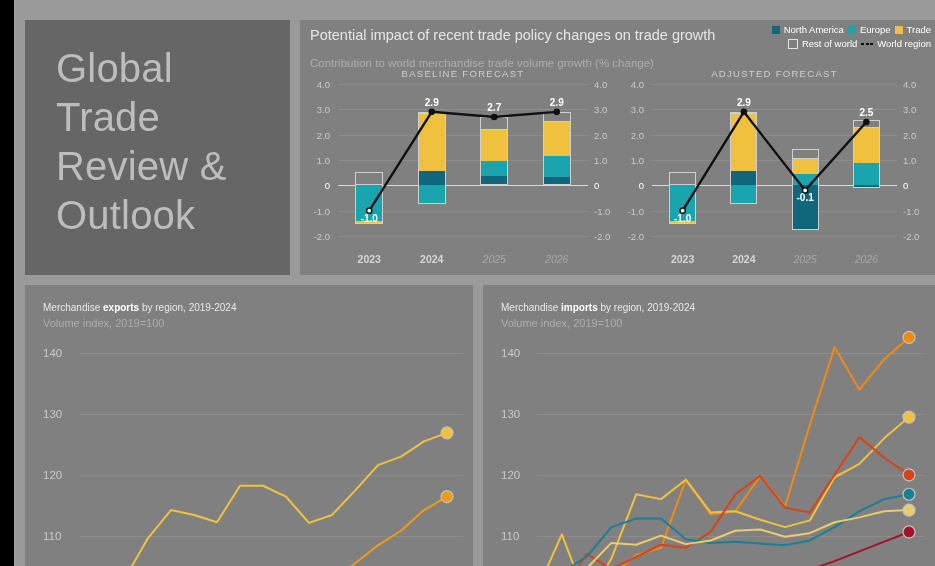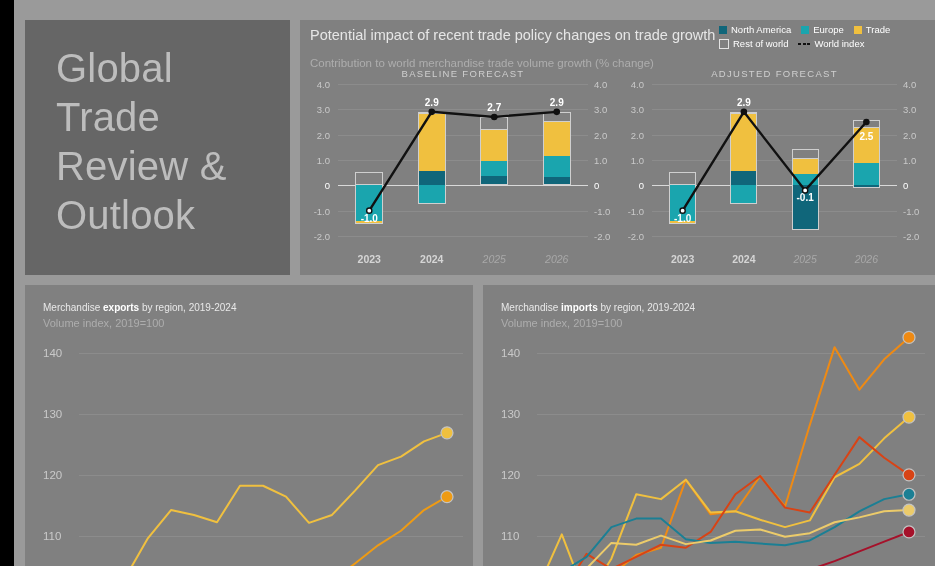--- a/index.html
+++ b/index.html
@@ -26,21 +26,21 @@
     letter-spacing:.2px;white-space:pre-line;
   }
   .fc-card{
     position:absolute;left:275px;top:0;width:635px;height:255px;
     background:#808080;
   }
   .fc-head{position:absolute;left:10px;top:7px;right:6px;height:42px;}
   .fc-title{color:#e6e6e6;font-size:14.5px;line-height:17px;font-weight:400;}
   .fc-sub{color:#adadad;font-size:11.5px;line-height:14px;margin-top:12px;}
   .legend{position:absolute;right:4px;top:4px;width:212px;
-          display:flex;flex-wrap:wrap;gap:3px 10px;}
+          display:flex;flex-wrap:wrap;justify-content:flex-end;gap:3px 4px;}
   .lg{display:flex;align-items:center;gap:4px;color:#ffffff;font-size:9.5px;line-height:11px;white-space:nowrap;}
   .sw{width:8px;height:8px;display:inline-block;}
   .sw.hollow{background:transparent;border:1px solid #e3e3e3;}
   .lg .dash{display:inline-block;width:12px;height:8px;position:relative;}
   .lg .dash i{position:absolute;top:3px;height:2px;background:#111;}
   .lg .dash i:nth-child(1){left:0;width:3px;}
   .lg .dash i:nth-child(2){left:4.5px;width:3px;}
   .lg .dash i:nth-child(3){left:9px;width:3px;}
 
   
@@ -121,21 +121,21 @@
           <div class="lg">
             <span class="sw hollow"></span>
             <span>Rest of world</span>
           </div>
           <div class="lg">
             <span class="dash">
               <i></i>
               <i></i>
               <i></i>
             </span>
-            <span>World index</span>
+            <span>World region</span>
           </div>
         </div>
 
       <div class="panel baseline" id="panel-0">
         <div class="panel-title">BASELINE FORECAST</div>
       <div class="axis-l">
             <div class="tick" style="top: 0px;">4.0</div>
             <div class="tick" style="top: 25.3333px;">3.0</div>
             <div class="tick" style="top: 50.6667px;">2.0</div>
             <div class="tick" style="top: 76px;">1.0</div>
@@ -241,21 +241,21 @@
             <div class="seg" style="left: 139.625px; width: 27px; top: 90.44px; height: 10.8933px; background: rgb(26, 165, 174);"></div>
             <div class="seg" style="left: 139.625px; width: 27px; top: 74.7333px; height: 15.7067px; background: rgb(240, 192, 63);"></div>
             <div class="seg" style="left: 139.625px; width: 27px; top: 65.1067px; height: 9.62667px; background: transparent; border: 1px solid rgb(207, 207, 207); box-sizing: border-box;"></div>
             <div class="bar-outline" style="left: 139.625px; width: 27px; top: 65.1067px; height: 81.32px;"></div>
             <div class="val-box" style="left: 153.125px; top: 108.4px;">-0.1</div>
             <div class="seg" style="left: 200.875px; width: 27px; top: 101.333px; height: 3.04px; background: rgb(16, 102, 122);"></div>
             <div class="seg" style="left: 200.875px; width: 27px; top: 78.5333px; height: 22.8px; background: rgb(26, 165, 174);"></div>
             <div class="seg" style="left: 200.875px; width: 27px; top: 43.5733px; height: 34.96px; background: rgb(240, 192, 63);"></div>
             <div class="seg" style="left: 200.875px; width: 27px; top: 35.9733px; height: 7.6px; background: transparent; border: 1px solid rgb(207, 207, 207); box-sizing: border-box;"></div>
             <div class="bar-outline" style="left: 200.875px; width: 27px; top: 35.9733px; height: 68.4px;"></div>
-            <div class="val-box" style="left: 214.375px; top: 23px; margin-top: 24px;">2.5</div>
+            <div class="val-box" style="left: 214.375px; top: 23px;">2.5</div>
             <svg class="line-svg" width="245" height="152">
               <path d="M30.625,126.66666666666667L91.875,27.866666666666646L153.125,106.4L214.375,38" fill="none" stroke="#111111" stroke-width="2.4"></path>
               <circle cx="30.625" cy="126.66666666666667" r="2.6" fill="#ffffff" stroke="#111111" stroke-width="1.4"></circle>
               <circle cx="91.875" cy="27.866666666666646" r="2.6" fill="#111111" stroke="#111111" stroke-width="1.4"></circle>
               <circle cx="153.125" cy="106.4" r="2.6" fill="#ffffff" stroke="#111111" stroke-width="1.4"></circle>
               <circle cx="214.375" cy="38" r="2.6" fill="#111111" stroke="#111111" stroke-width="1.4"></circle>
             </svg>
           </div>
           <div class="xlabels">
             <div class="xlab" style="left: 30.625px;">2023</div>

